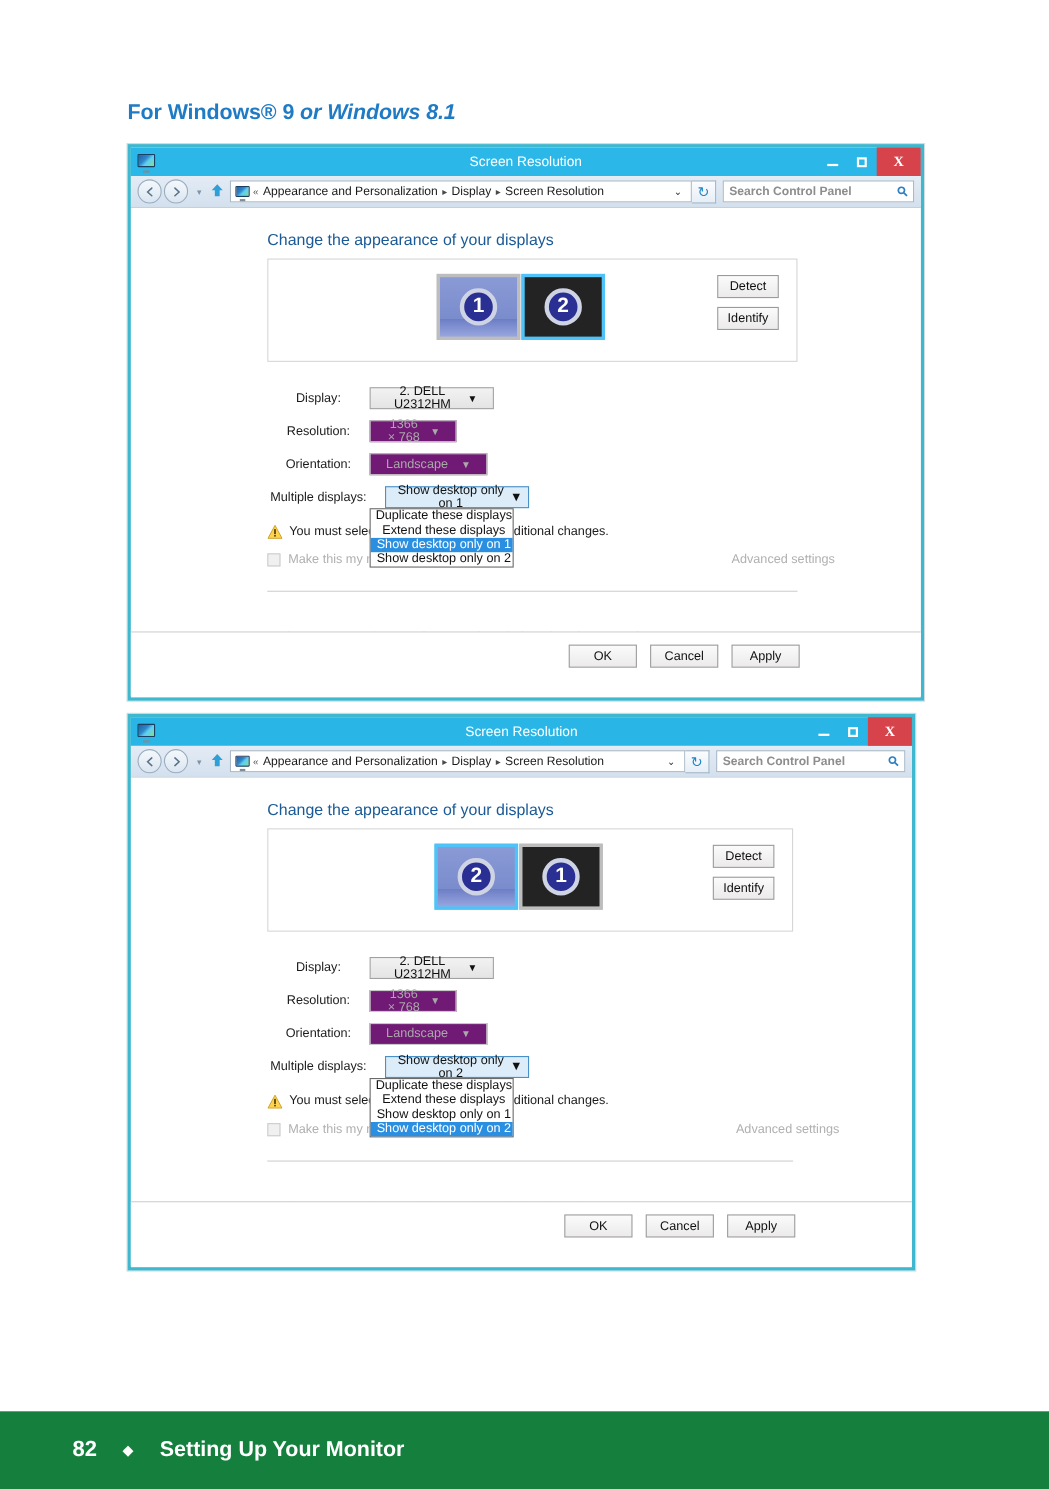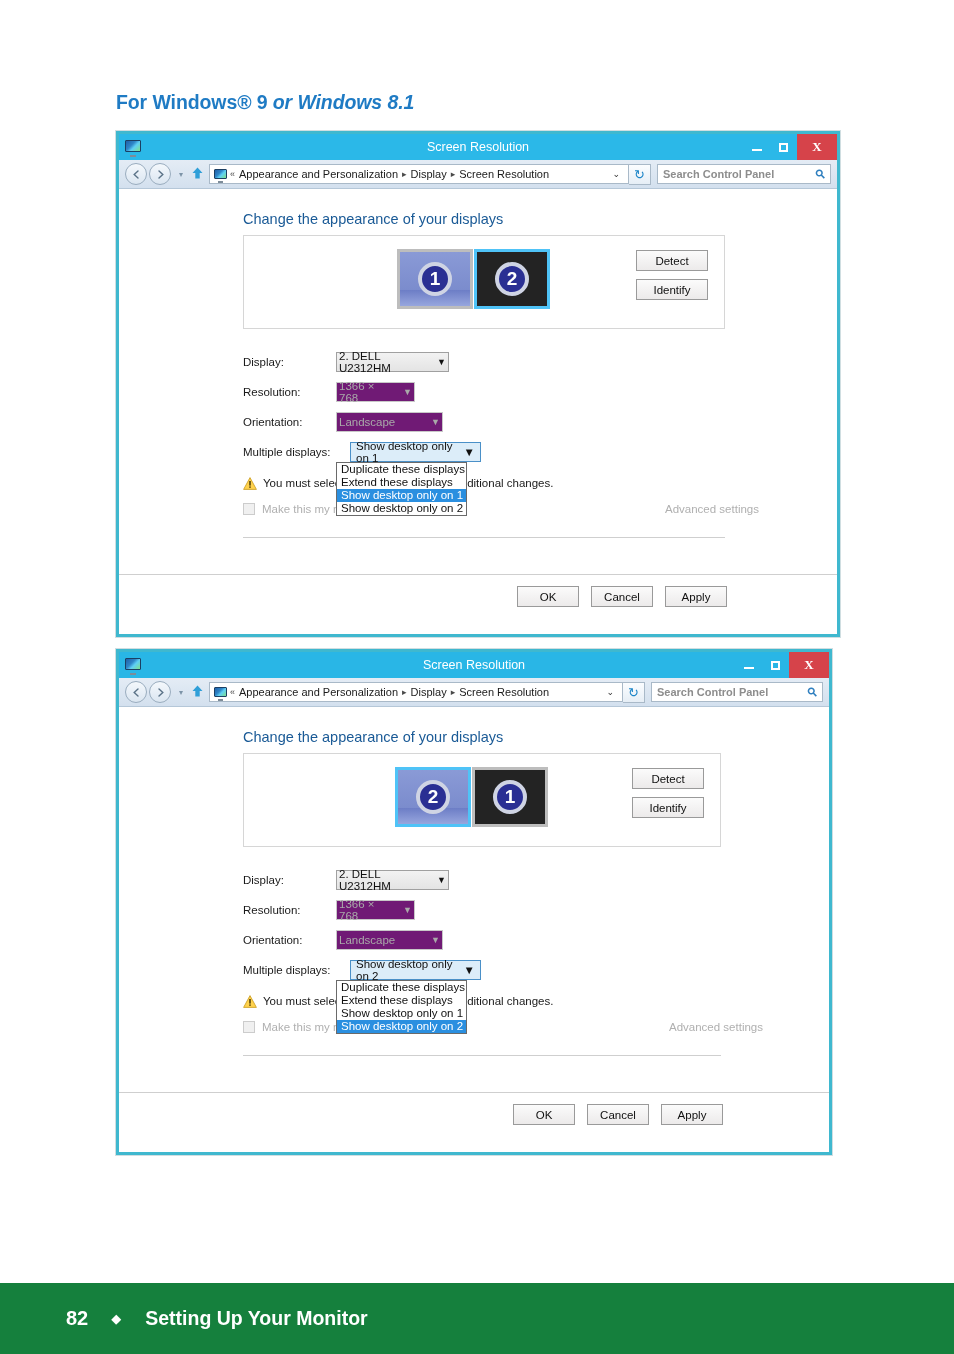--- a/index.html
+++ b/index.html
@@ -302,59 +302,60 @@
 
   .side-btns {
     position: absolute;
     right: 16px;
     top: 14px;
     display: flex;
     flex-direction: column;
     gap: 8px;
   }
   .btn {
-    width: 72px;
+    width: 56px;
     height: 21px;
     border: 1px solid #9a9a9a;
     background: linear-gradient(#fbfbfb,#eceaea);
     font-size: 11.5px;
     color: #101010;
     display: flex;
     align-items: center;
     justify-content: center;
     box-sizing: border-box;
     text-align: right;
   }
 
   
   .form {
     position: absolute;
     left: 124px;
     top: 158px;
     width: 500px;
+    text-align: center;
   }
   .frow {
     display: flex;
     align-items: center;
     height: 30px;
     position: relative;
   }
   .flabel {
     width: 93px;
     font-size: 11.5px;
     color: #1a1a1a;
     flex: 0 0 auto;
   }
   .fctl {
     height: 20px;
     border: 1px solid #a0a0a0;
     display: flex;
     align-items: center;
     justify-content: space-between;
-    padding: 0 2px;
+    padding: 0 14px;
     box-sizing: border-box;
     font-size: 11.5px;
   }
   .fctl.enabled {
     background: linear-gradient(#f2f2f2,#e4e4e4);
     color: #111;
     width: 113px;
   }
   .fctl.disabled {
     background: #701a75;

